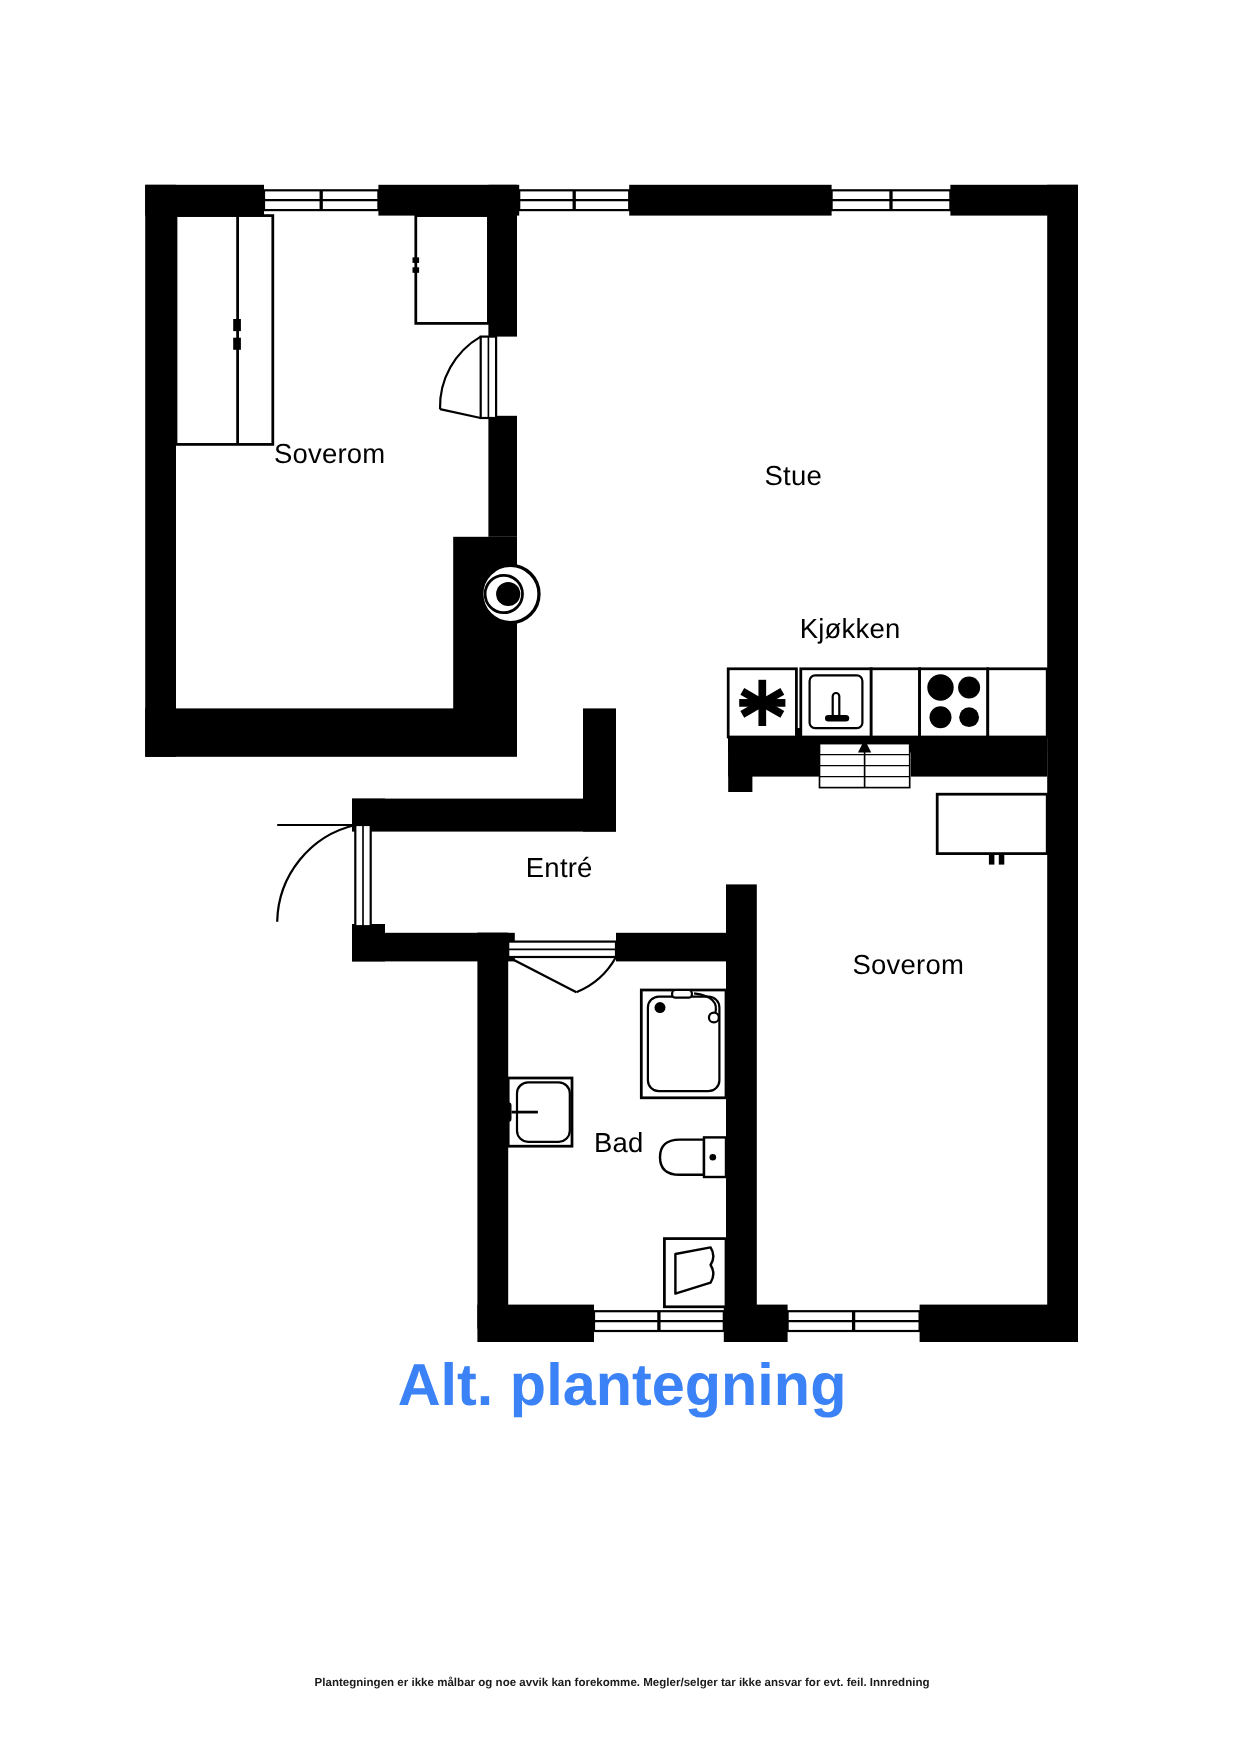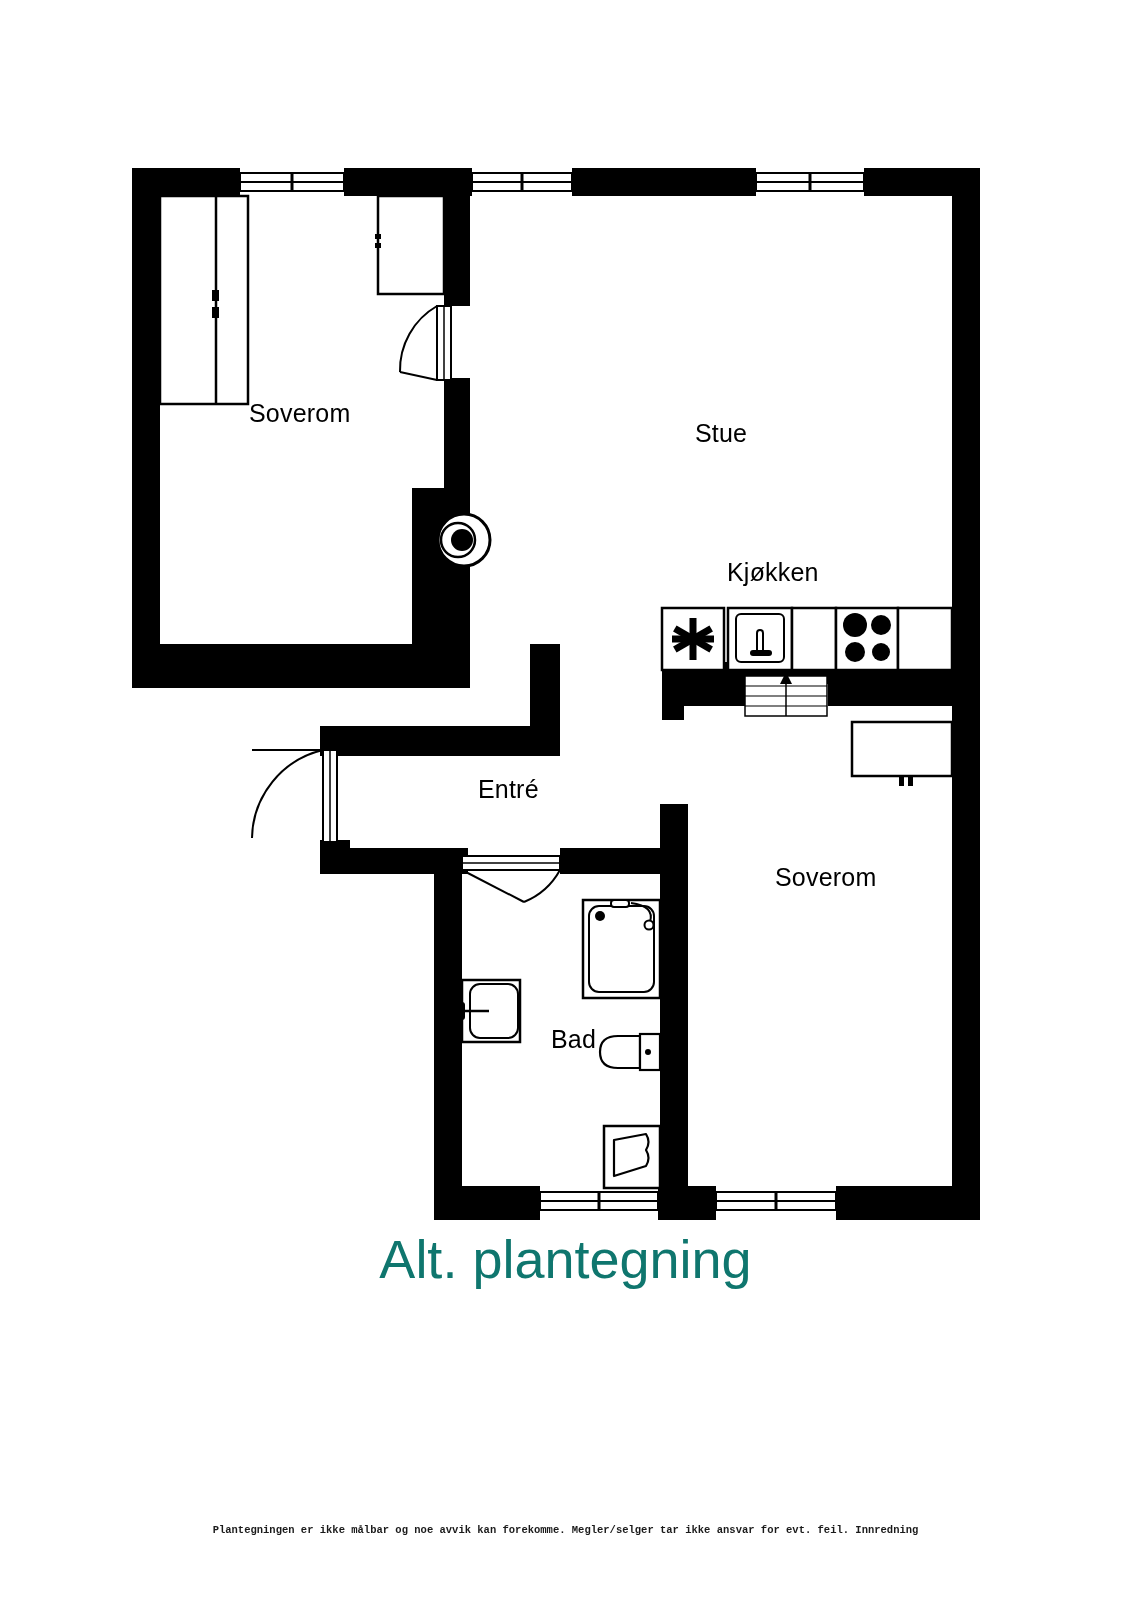--- a/index.html
+++ b/index.html
@@ -38,31 +38,31 @@
     letter-spacing: 0.2px;
   }
   #plan-title {
     position: absolute;
     left: 0;
     right: 0;
     top: 1228px;
     text-align: center;
     font-family: "Liberation Sans", sans-serif;
     font-size: 54px;
-    font-weight: 400;
-    color: #0f766e;
+    font-weight: 700;
+    color: #3b82f6;
     letter-spacing: 0px;
   }
   #disclaimer {
     position: absolute;
     left: 0;
     right: 0;
     top: 1523px;
     text-align: center;
-    font-family: Liberation Mono, monospace;
+    font-family: Liberation Sans, sans-serif;
     font-size: 10.5px;
     font-weight: 700;
     line-height: 15px;
     color: #1a1a1a;
   }
   #disclaimer .line {
     display: block;
   }
 </style>
 </head>
@@ -285,21 +285,21 @@
   <div class="room-label" style="left:249px; top:399px;">Soverom</div>
 
   <div class="room-label" style="left:695px; top:419px;">Stue</div>
 
   <div class="room-label" style="left:727px; top:558px;text-align:right;">Kjøkken</div>
 
   <div class="room-label" style="left:478px; top:775px;">Entré</div>
 
   <div class="room-label" style="left:775px; top:863px;">Soverom</div>
 
-  <div class="room-label" style="left:540px; top:1025px;margin-left:11px;">Bad</div>
+  <div class="room-label" style="left:540px; top:1025px;">Bad</div>
 
   <div id="plan-title">Alt. plantegning</div>
 
   <div id="disclaimer">
     <span class="line">Plantegningen er ikke målbar og noe avvik kan forekomme. Megler/selger tar ikke ansvar for evt. feil. Innredning</span>
   </div>
 
 </div>
 
 </body></html>

